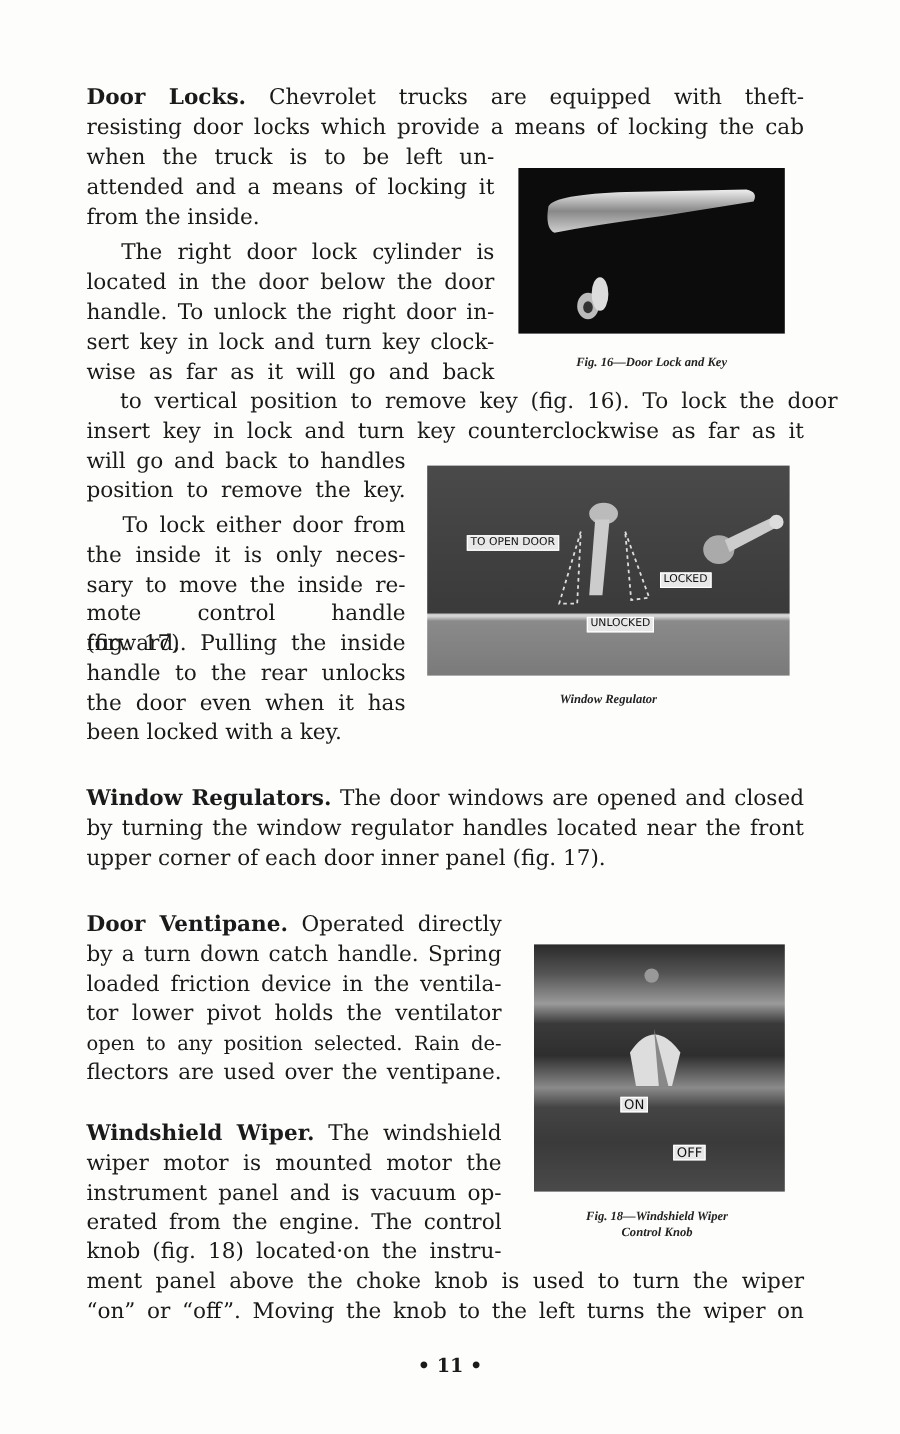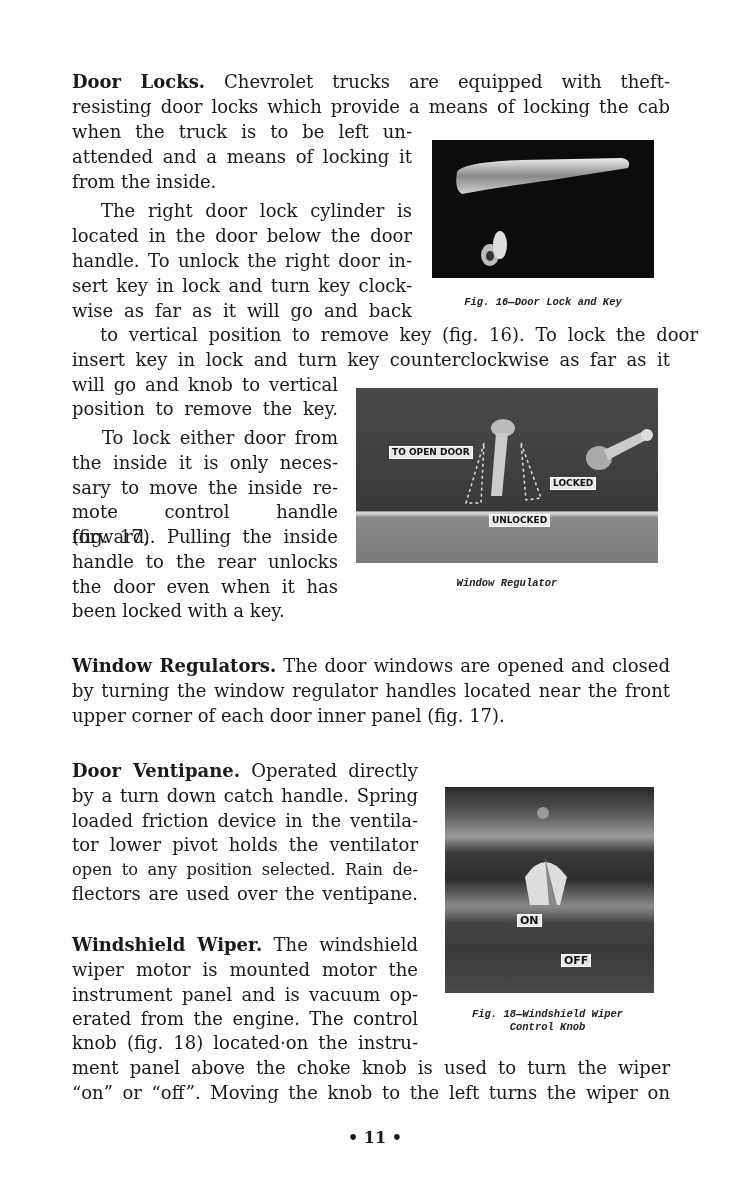--- a/index.html
+++ b/index.html
@@ -2,40 +2,40 @@
 <html><head>
 <meta charset="utf-8">
 <style>
   html, body { margin:0; padding:0; }
   body { width:750px; height:1195px; background:#fdfdfc; position:relative; overflow:hidden;
          font-family:"DejaVu Serif","Liberation Serif",serif; color:#1a1a1a; }
   .line { position:absolute; left:72px; font-size:18px; line-height:24.5px; white-space:nowrap; letter-spacing:0px; }
   .just { text-align:justify; text-align-last:justify; white-space:normal; }
   .b { font-weight:bold; }
   .fig { position:absolute; overflow:hidden; }
-  .cap { position:absolute; font-family:Liberation Mono, monospace; font-weight:bold; font-style:italic; font-size:10.5px; text-align:center; color:#222; line-height:13px; }
-  .lbl { position:absolute; background:#e8e8e8; color:#111; font-family:"DejaVu Sans","Liberation Sans",sans-serif; font-size:9px; padding:0 2px; line-height:11px; border:1px solid #fff;font-weight:bold; }
+  .cap { position:absolute; font-family:Liberation Serif, serif; font-weight:bold; font-style:italic; font-size:10.5px; text-align:center; color:#222; line-height:13px; }
+  .lbl { position:absolute; background:#e8e8e8; color:#111; font-family:"DejaVu Sans","Liberation Sans",sans-serif; font-size:9px; padding:0 2px; line-height:11px; border:1px solid #fff; }
   .pageno { position:absolute; left:0; width:750px; top:1128px; text-align:center; font-size:16px; font-weight:bold; }
 </style>
 </head>
 <body>
 
 <div class="line just" style="top:70px;width:598px;"><span class="b">Door Locks.</span><span> Chevrolet trucks are equipped with theft-</span></div>
 <div class="line just" style="top:95px;width:598px;">resisting door locks which provide a means of locking the cab</div>
 <div class="line just" style="top:120px;width:340px;">when the truck is to be left un-</div>
 <div class="line just" style="top:145px;width:340px;">attended and a means of locking it</div>
 <div class="line" style="top:170px;">from the inside.</div>
 <div class="line just" style="top:199px;left:101px;width:311px;">The right door lock cylinder is</div>
 <div class="line just" style="top:224px;width:340px;">located in the door below the door</div>
 <div class="line just" style="top:249px;width:340px;">handle. To unlock the right door in-</div>
 <div class="line just" style="top:274px;width:340px;">sert key in lock and turn key clock-</div>
 <div class="line just" style="top:299px;width:340px;">wise as far as it will go and back</div>
 <div class="line just" style="top:323px;width:598px;margin-left:28px;">to vertical position to remove key (fig. 16). To lock the door</div>
 <div class="line just" style="top:348px;width:598px;">insert key in lock and turn key counterclockwise as far as it</div>
-<div class="line just" style="top:373px;width:266px;">will go and knob to vertical</div>
+<div class="line just" style="top:373px;width:266px;">will go and back to handles</div>
 <div class="line just" style="top:397px;width:266px;">position to remove the key.</div>
 <div class="line just" style="top:426px;left:102px;width:236px;">To lock either door from</div>
 <div class="line just" style="top:451px;width:266px;">the inside it is only neces-</div>
 <div class="line just" style="top:476px;width:266px;">sary to move the inside re-</div>
 <div class="line just" style="top:500px;width:266px;">mote control handle forward,</div>
 <div class="line just" style="top:525px;width:266px;">(fig. 17). Pulling the inside</div>
 <div class="line just" style="top:550px;width:266px;">handle to the rear unlocks</div>
 <div class="line just" style="top:575px;width:266px;">the door even when it has</div>
 <div class="line" style="top:599px;">been locked with a key.</div>
 

